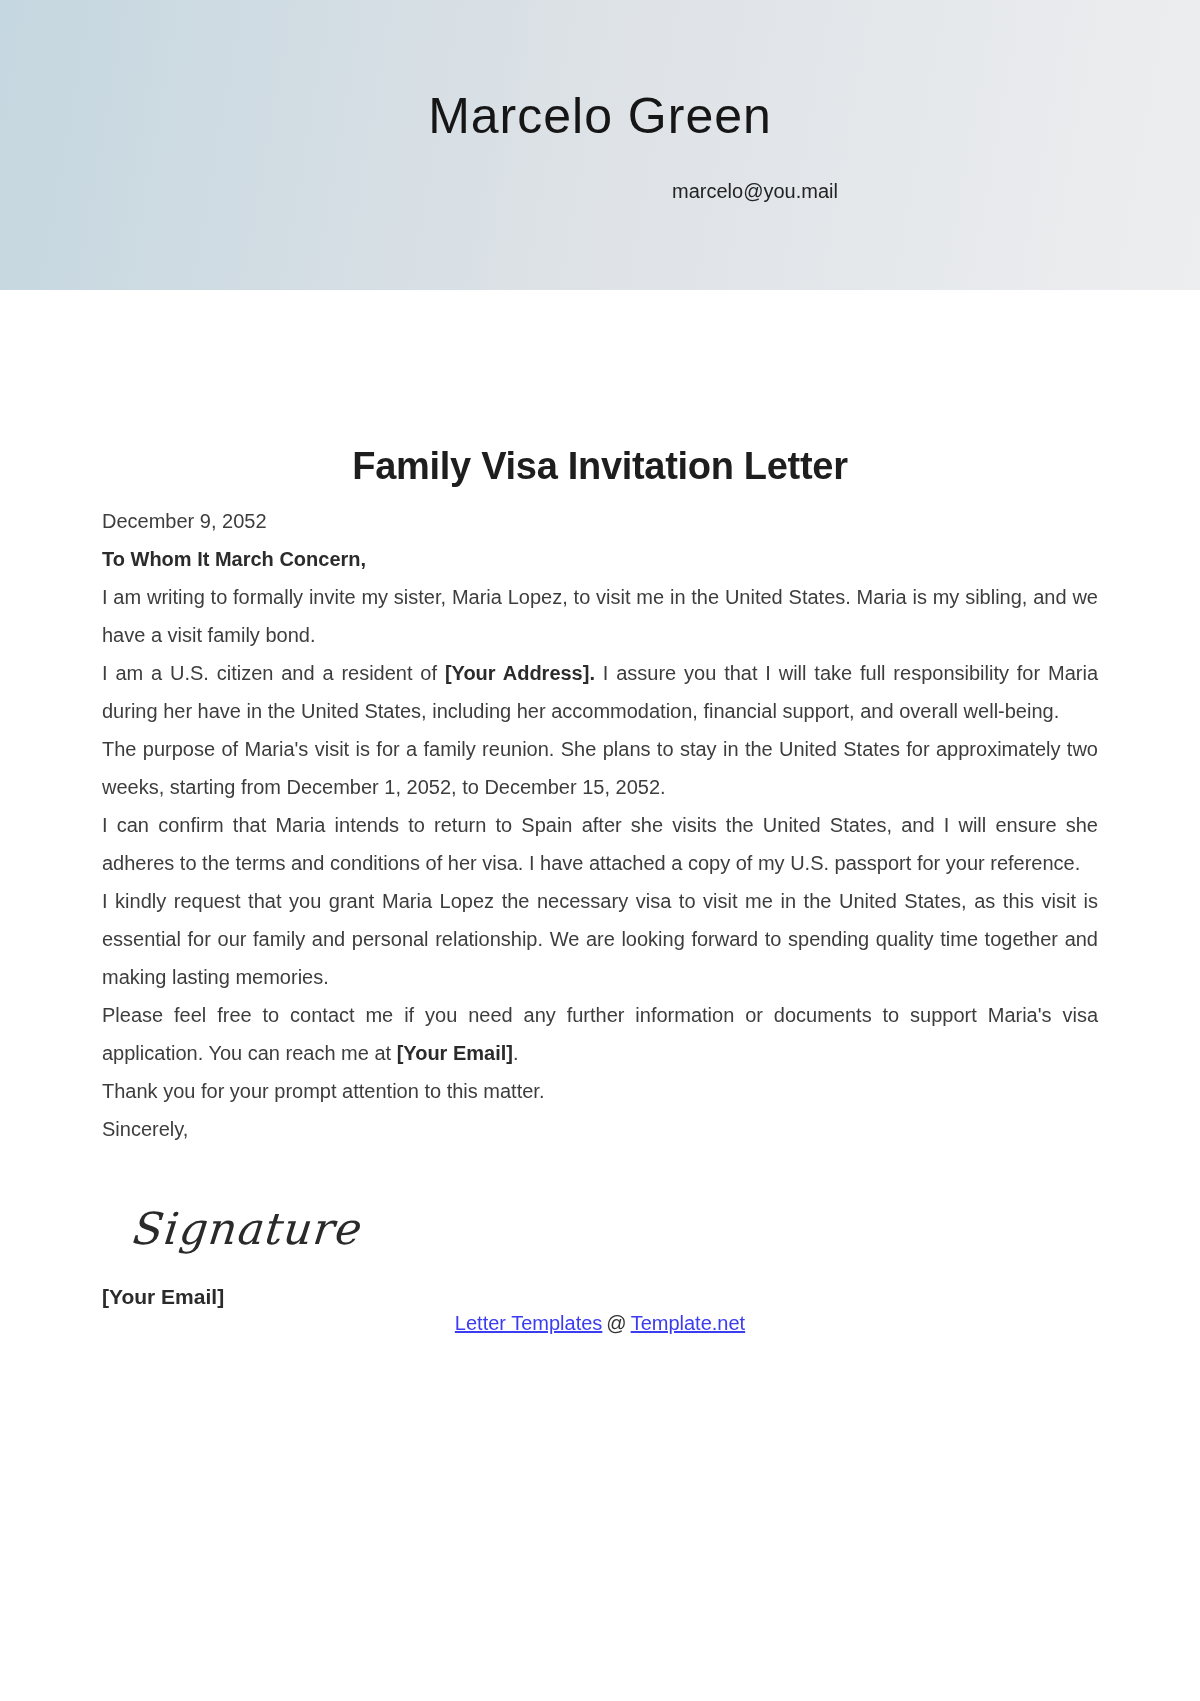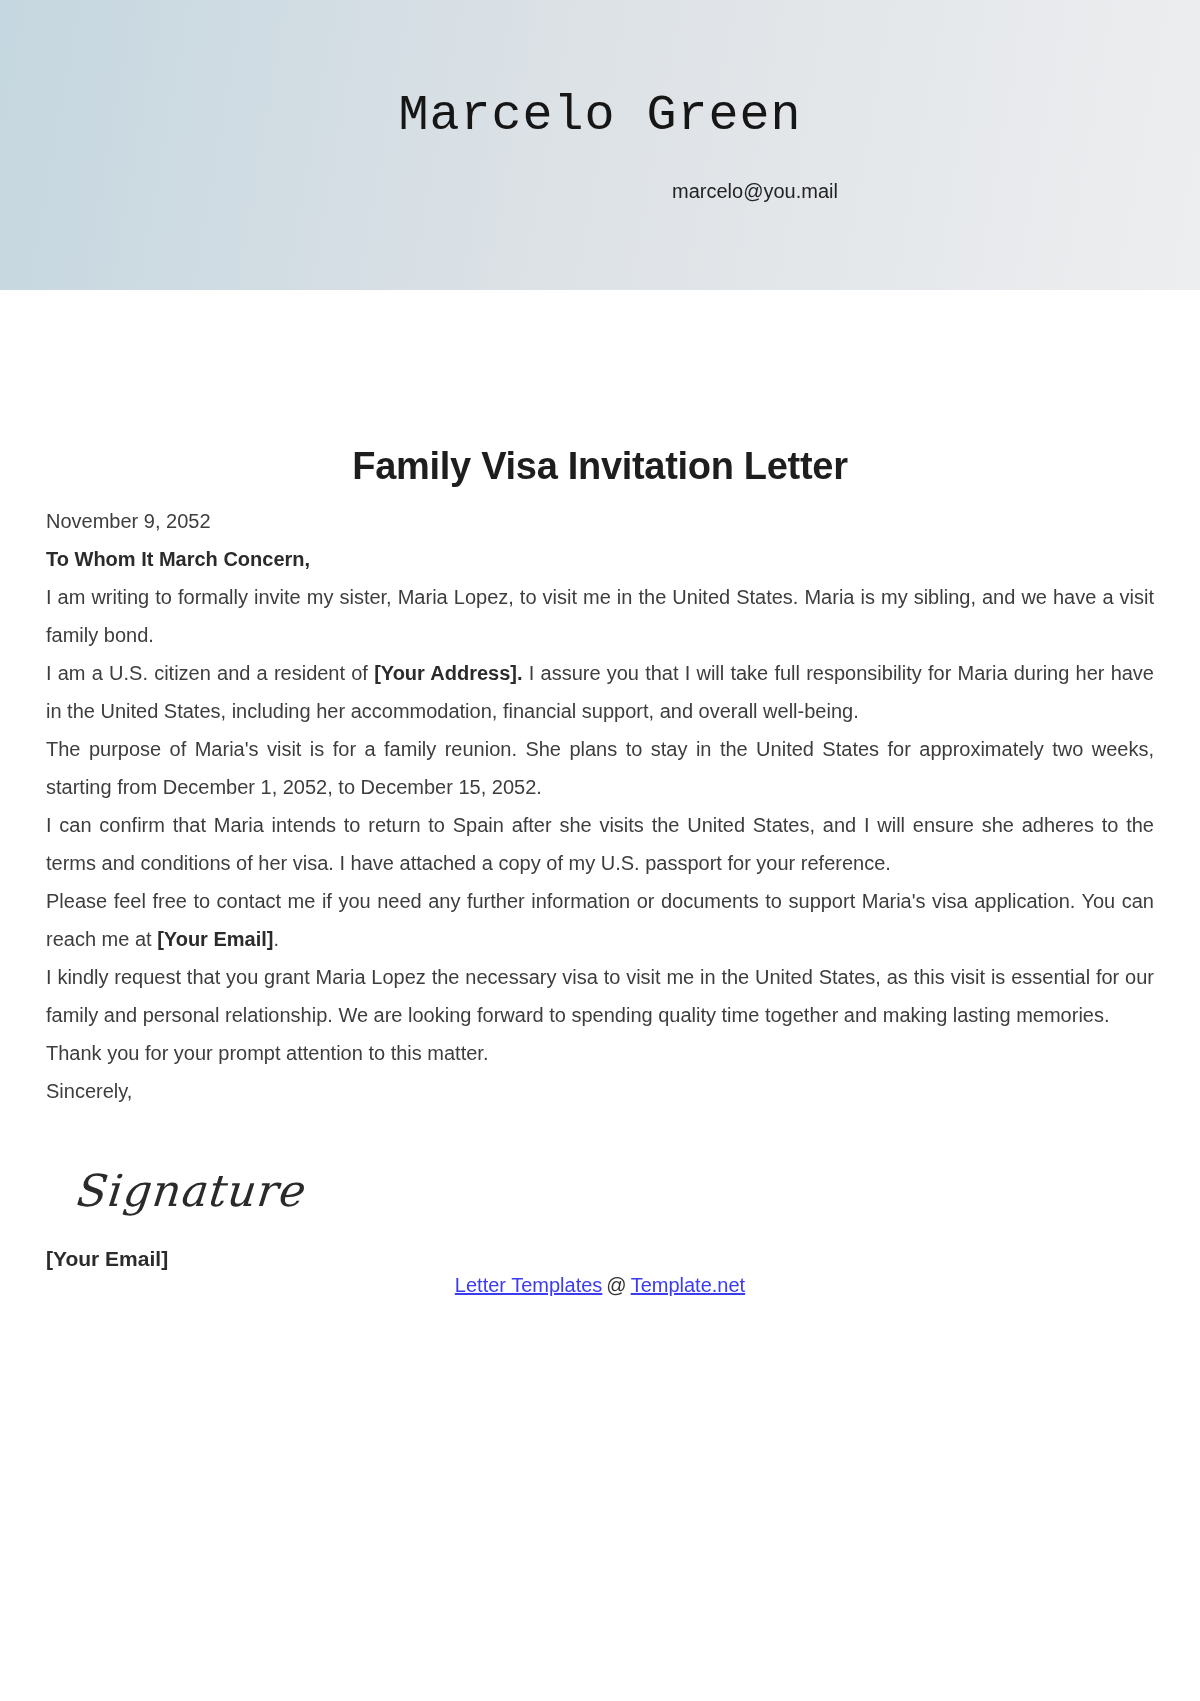--- a/index.html
+++ b/index.html
@@ -12,28 +12,28 @@
   body{
     width:1200px;height:1701px;background:#ffffff;overflow:hidden;
     font-family:"Liberation Sans",sans-serif;color:var(--body-color);
   }
   .letterhead{
     position:relative;width:1200px;height:290px;
     background:linear-gradient(100deg,var(--bg-left) 0%,var(--bg-mid) 48%,var(--bg-right) 100%);
   }
   .sender-name{
     margin:0;padding-top:88px;text-align:center;
-    font-family:Liberation Mono, monospace;font-weight:400;
+    font-family:Liberation Sans, sans-serif;font-weight:400;
     font-size:50px;line-height:56px;color:var(--name-color);letter-spacing:1px;
   }
   .sender-email{
     position:absolute;left:672px;top:178px;margin:0;
     font-size:20px;line-height:26px;color:#232323;
   }
-  .content{padding:0 46px;}
+  .content{padding:0 102px;}
   .doc-title{
     margin:152px 0 0 0;text-align:center;
     font-size:38px;line-height:48px;font-weight:700;
     color:var(--title-color);letter-spacing:-0.3px;
   }
   .letter-body{margin-top:12px;}
   .letter-body p{
     margin:0;font-size:20px;line-height:38px;
     text-align:justify;color:var(--body-color);
   }
@@ -59,29 +59,29 @@
 
 <header class="letterhead">
   <h1 class="sender-name">Marcelo Green</h1>
   <p class="sender-email">marcelo@you.mail</p>
 </header>
 
 <main class="content">
   <h2 class="doc-title">Family Visa Invitation Letter</h2>
 
   <div class="letter-body">
-    <p>November 9, 2052</p>
+    <p>December 9, 2052</p>
     <p class="bold-line">To Whom It March Concern,</p>
     <div>
         <p><span>I am writing to formally invite my sister, Maria Lopez, to visit me in the United States. Maria is my sibling, and we have a visit family bond.</span></p>
         <p><span>I am a U.S. citizen and a resident of </span><strong>[Your Address].</strong><span> I assure you that I will take full responsibility for Maria during her have in the United States, including her accommodation, financial support, and overall well-being.</span></p>
         <p><span>The purpose of Maria's visit is for a family reunion. She plans to stay in the United States for approximately two weeks, starting from December 1, 2052, to December 15, 2052.</span></p>
         <p><span>I can confirm that Maria intends to return to Spain after she visits the United States, and I will ensure she adheres to the terms and conditions of her visa. I have attached a copy of my U.S. passport for your reference.</span></p>
+        <p><span>I kindly request that you grant Maria Lopez the necessary visa to visit me in the United States, as this visit is essential for our family and personal relationship. We are looking forward to spending quality time together and making lasting memories.</span></p>
         <p><span>Please feel free to contact me if you need any further information or documents to support Maria's visa application. You can reach me at </span><strong>[Your Email]</strong><span>.</span></p>
-        <p><span>I kindly request that you grant Maria Lopez the necessary visa to visit me in the United States, as this visit is essential for our family and personal relationship. We are looking forward to spending quality time together and making lasting memories.</span></p>
         <p><span>Thank you for your prompt attention to this matter.</span></p>
       </div>
     <p>Sincerely,</p>
   </div>
 
   <div class="signature-script">Signature</div>
 
   <p class="signer-email">[Your Email]</p>
 
   <div class="site-footer">

